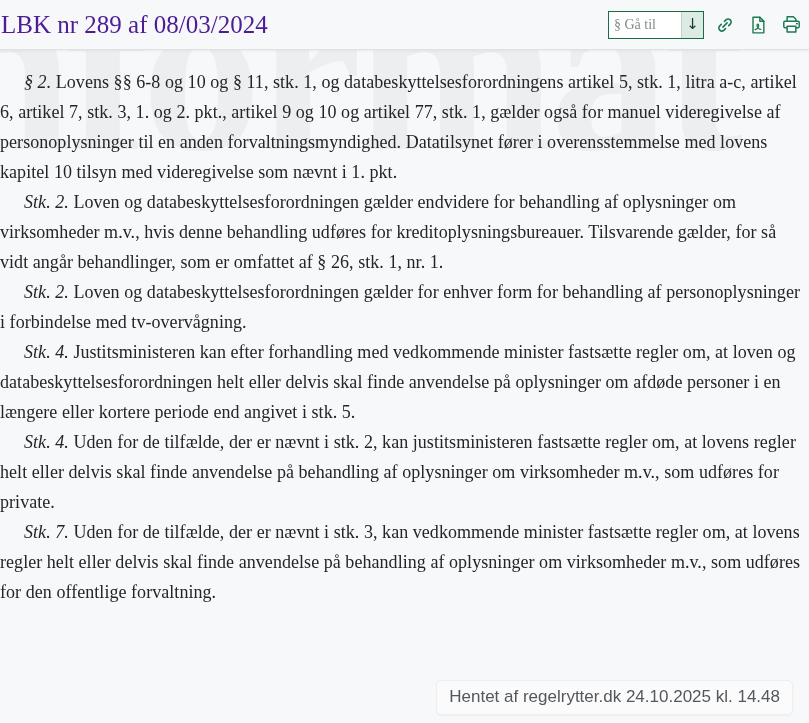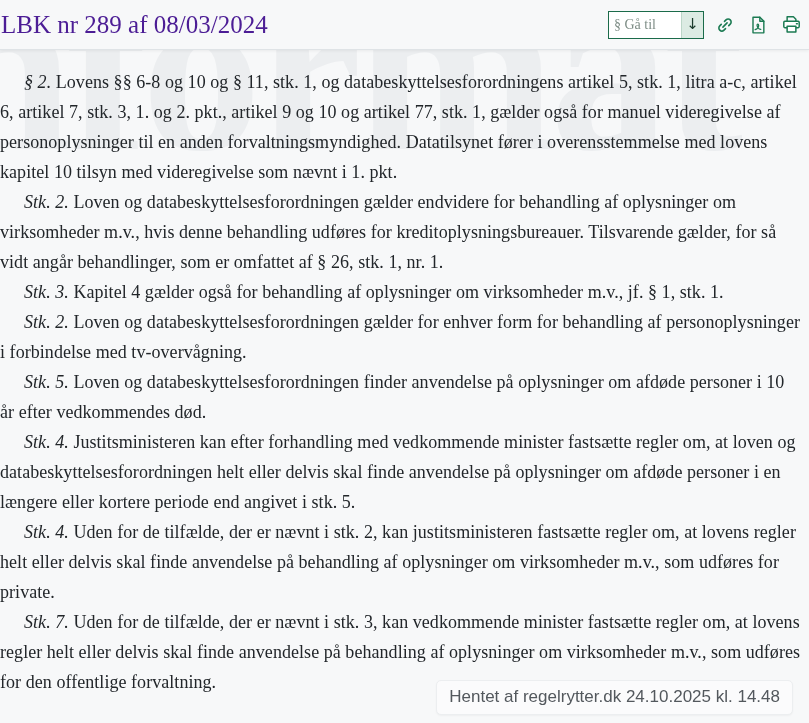--- a/index.html
+++ b/index.html
@@ -209,29 +209,23 @@
 </div>
 
 <div id="content">
   <p class="para">
     <span class="lead">§ 2.</span><span> Lovens §§ 6-8 og 10 og § 11, stk. 1, og databeskyttelsesforordningens artikel 5, stk. 1, litra a-c, artikel 6, artikel 7, stk. 3, 1. og 2. pkt., artikel 9 og 10 og artikel 77, stk. 1, gælder også for manuel videregivelse af personoplysninger til en anden forvaltningsmyndighed. Datatilsynet fører i overensstemmelse med lovens kapitel 10 tilsyn med videregivelse som nævnt i 1. pkt.</span>
   </p>
   <p class="para">
     <span class="lead">Stk. 2.</span><span> Loven og databeskyttelsesforordningen gælder endvidere for behandling af oplysninger om virksomheder m.v., hvis denne behandling udføres for kreditoplysningsbureauer. Tilsvarende gælder, for så vidt angår behandlinger, som er omfattet af § 26, stk. 1, nr. 1.</span>
   </p>
   <p class="para">
-    <span class="lead">Stk. 3.</span><span> Kapitel 4 gælder også for behandling af oplysninger om virksomheder m.v., jf. § 1, stk. 1.</span>
-  </p>
-  <p class="para">
     <span class="lead">Stk. 2.</span><span> Loven og databeskyttelsesforordningen gælder for enhver form for behandling af personoplysninger i forbindelse med tv-overvågning.</span>
   </p>
   <p class="para">
-    <span class="lead">Stk. 5.</span><span> Loven og databeskyttelsesforordningen finder anvendelse på oplysninger om afdøde personer i 10 år efter vedkommendes død.</span>
-  </p>
-  <p class="para">
     <span class="lead">Stk. 4.</span><span> Justitsministeren kan efter forhandling med vedkommende minister fastsætte regler om, at loven og databeskyttelsesforordningen helt eller delvis skal finde anvendelse på oplysninger om afdøde personer i en længere eller kortere periode end angivet i stk. 5.</span>
   </p>
   <p class="para">
     <span class="lead">Stk. 4.</span><span> Uden for de tilfælde, der er nævnt i stk. 2, kan justitsministeren fastsætte regler om, at lovens regler helt eller delvis skal finde anvendelse på behandling af oplysninger om virksomheder m.v., som udføres for private.</span>
   </p>
   <p class="para">
     <span class="lead">Stk. 7.</span><span> Uden for de tilfælde, der er nævnt i stk. 3, kan vedkommende minister fastsætte regler om, at lovens regler helt eller delvis skal finde anvendelse på behandling af oplysninger om virksomheder m.v., som udføres for den offentlige forvaltning.</span>
   </p>
 </div>
 

